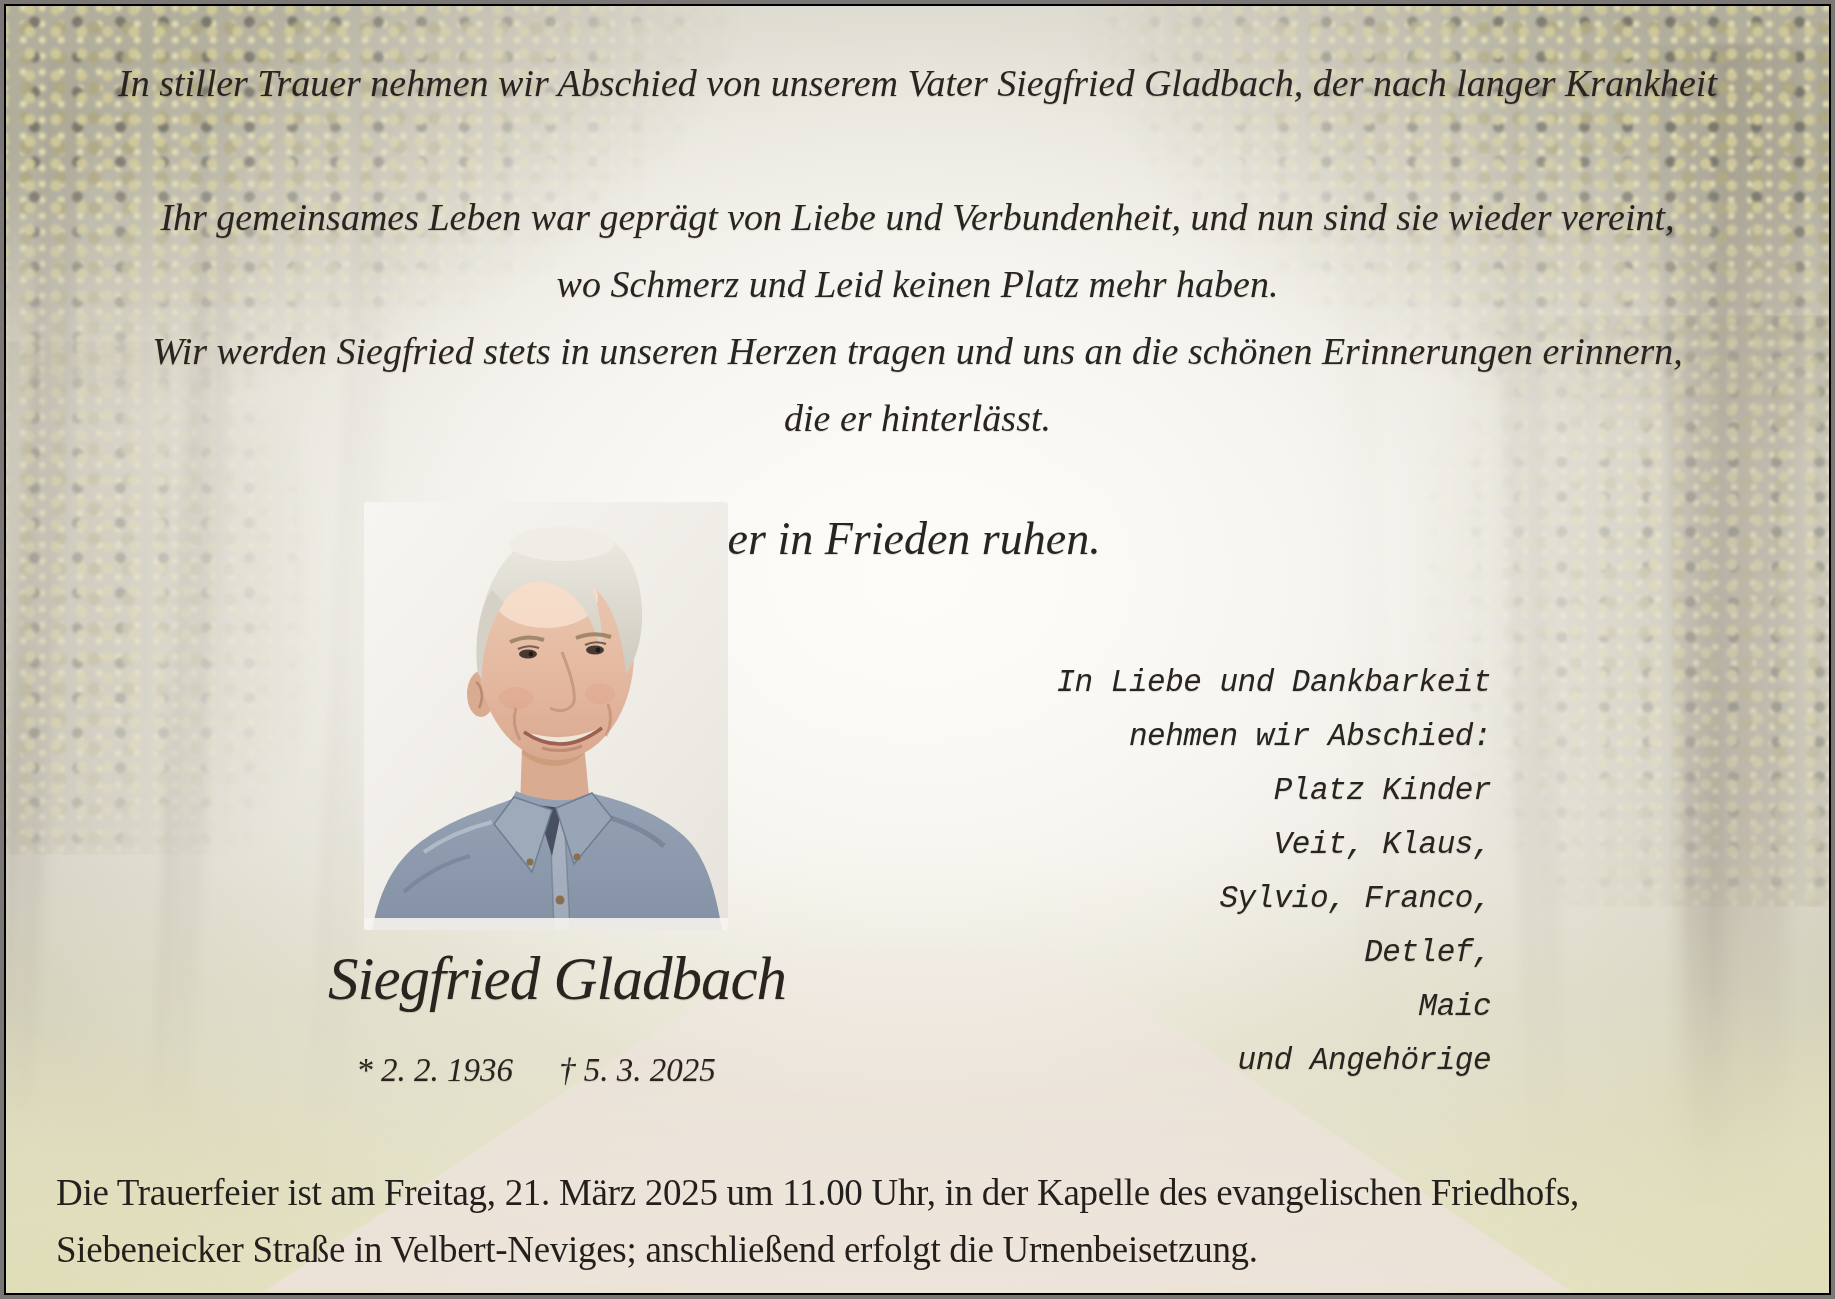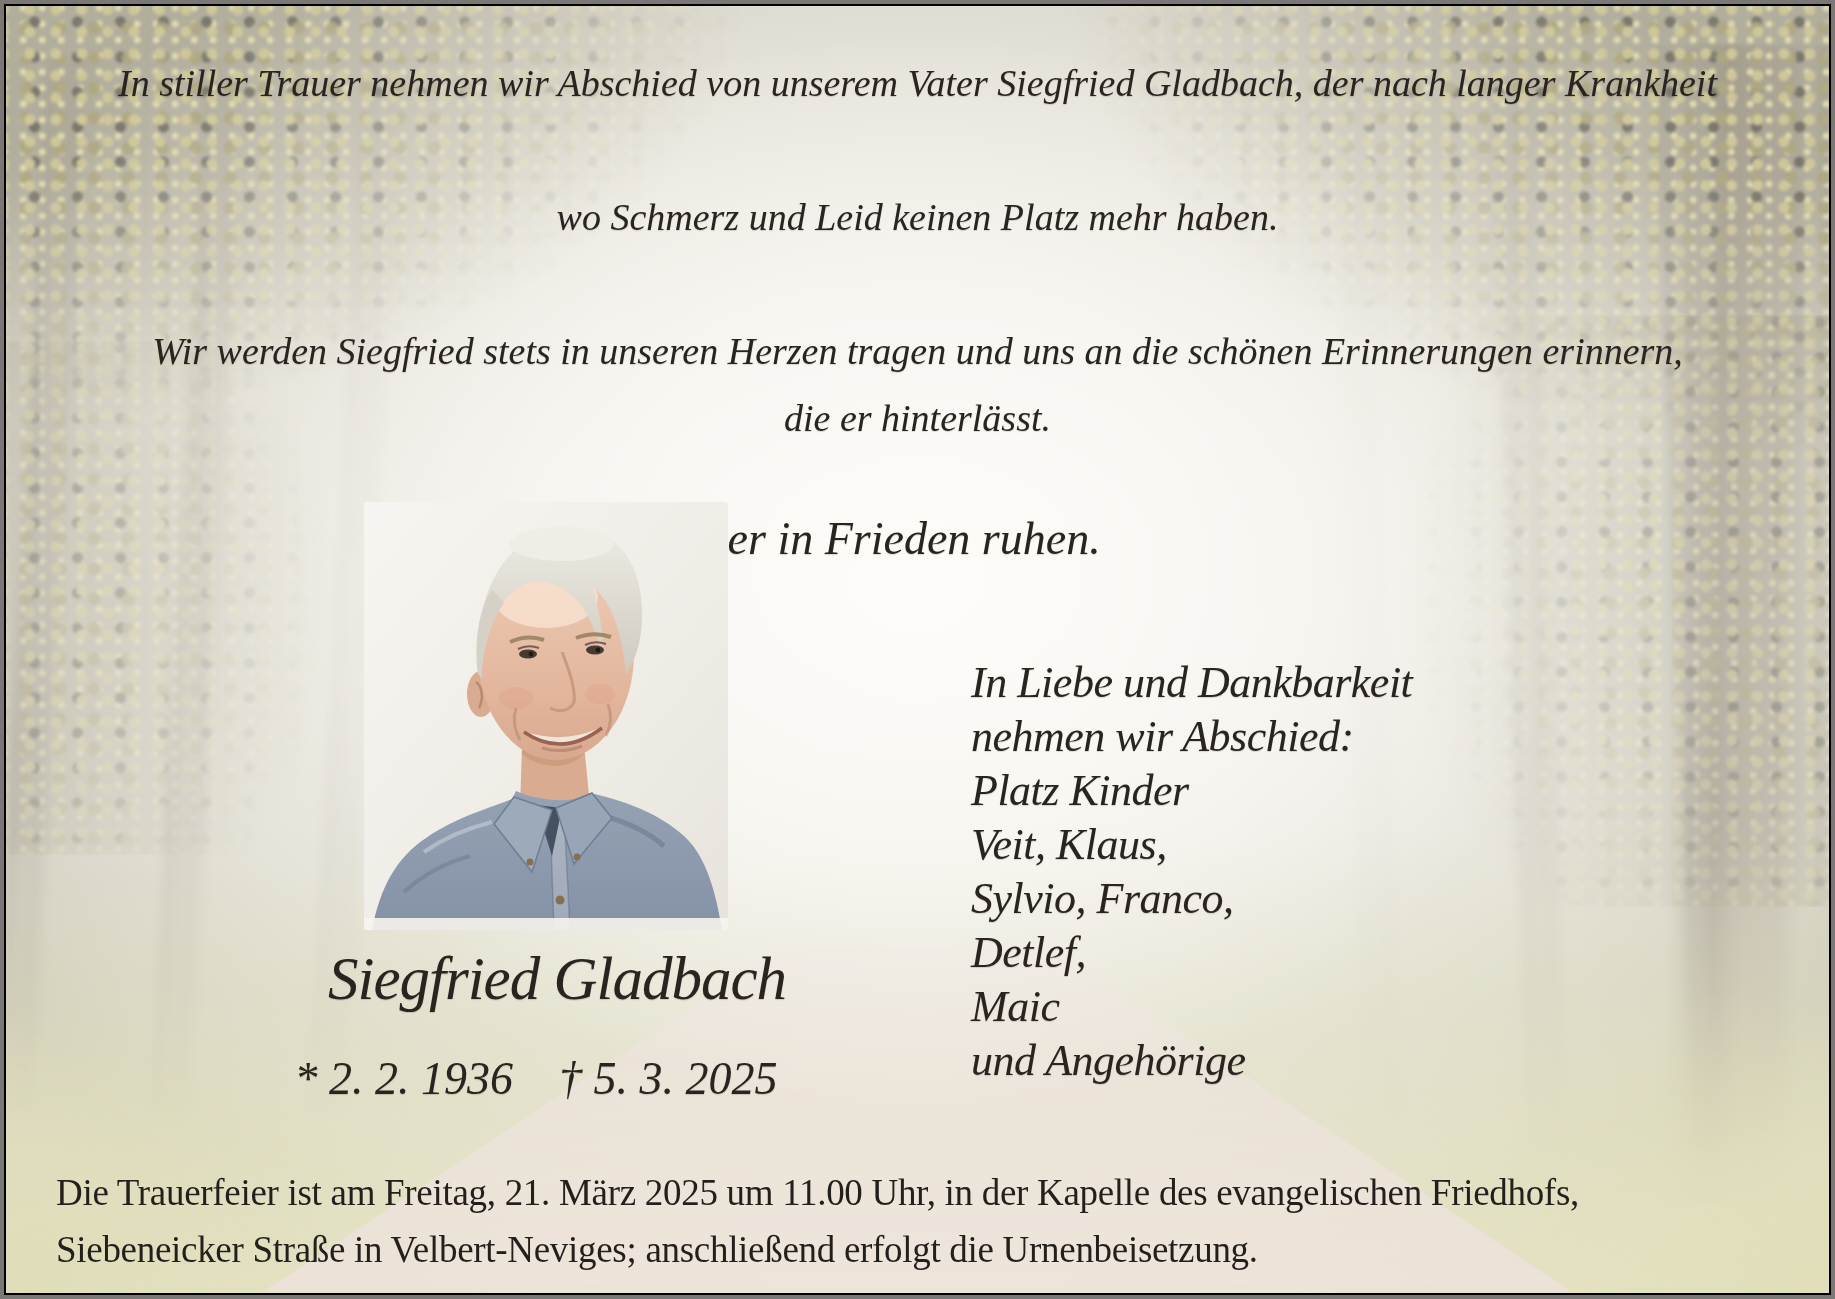--- a/index.html
+++ b/index.html
@@ -105,23 +105,23 @@
     font-size:38px; line-height:67px; white-space:nowrap;
   }
   .p1 { top:44px; }
   .p2 { top:178px; }
   .p3 { top:312px; }
   .peace-line { position:absolute; top:506px; left:0; width:1700px; text-align:center;
     font-size:46px; white-space:nowrap; }
   .name-line { position:absolute; top:938px; left:280px; width:500px; text-align:right;
     font-size:61px; letter-spacing:-1px; white-space:nowrap; }
   .dates-row { position:absolute; top:1046px; left:280px; width:500px;
-    display:flex; justify-content:center; gap:46px; font-size:46px; white-space:nowrap; }
-  .farewell-col { position:absolute; top:650px; left:965px; width:520px; text-align:left;
-    font-size:44px; line-height:54px; letter-spacing:-0.5px; white-space:nowrap; }
+    display:flex; justify-content:center; gap:46px; font-size:33px; white-space:nowrap; }
+  .farewell-col { position:absolute; top:650px; left:965px; width:520px; text-align:right;
+    font-size:31px; line-height:54px; letter-spacing:-0.5px; white-space:nowrap;font-family:Liberation Mono, monospace; }
   .service-block {
     position:absolute; top:1158px; left:50px; width:1760px;
     font-family:"Liberation Serif", serif; font-style:normal;
     font-size:37px; line-height:57px; letter-spacing:-0.3px;
     color:#231f1c; white-space:nowrap;
   }
 
   
   .photo { position:absolute; left:358px; top:496px; width:364px; height:428px; border-radius:3px; overflow:hidden; }
   .photo svg { display:block; width:100%; height:100%; }
@@ -142,20 +142,21 @@
     <div class="foliage fol-tr"></div>
     <div class="foliage fol-ml"></div>
     <div class="foliage fol-mr"></div>
     <div class="layer bg-haze"></div>
 
     <div class="script para p1">
       <div>In stiller Trauer nehmen wir Abschied von unserem Vater Siegfried Gladbach, der nach langer Krankheit</div>
     </div>
 
     <div class="script para p2">
+      <div>Ihr gemeinsames Leben war geprägt von Liebe und Verbundenheit, und nun sind sie wieder vereint,</div>
       <div>wo Schmerz und Leid keinen Platz mehr haben.</div>
     </div>
 
     <div class="script para p3">
       <div>Wir werden Siegfried stets in unseren Herzen tragen und uns an die schönen Erinnerungen erinnern,</div>
       <div>die er hinterlässt.</div>
     </div>
 
     <div class="script peace-line">Möge er in Frieden ruhen.</div>
 

